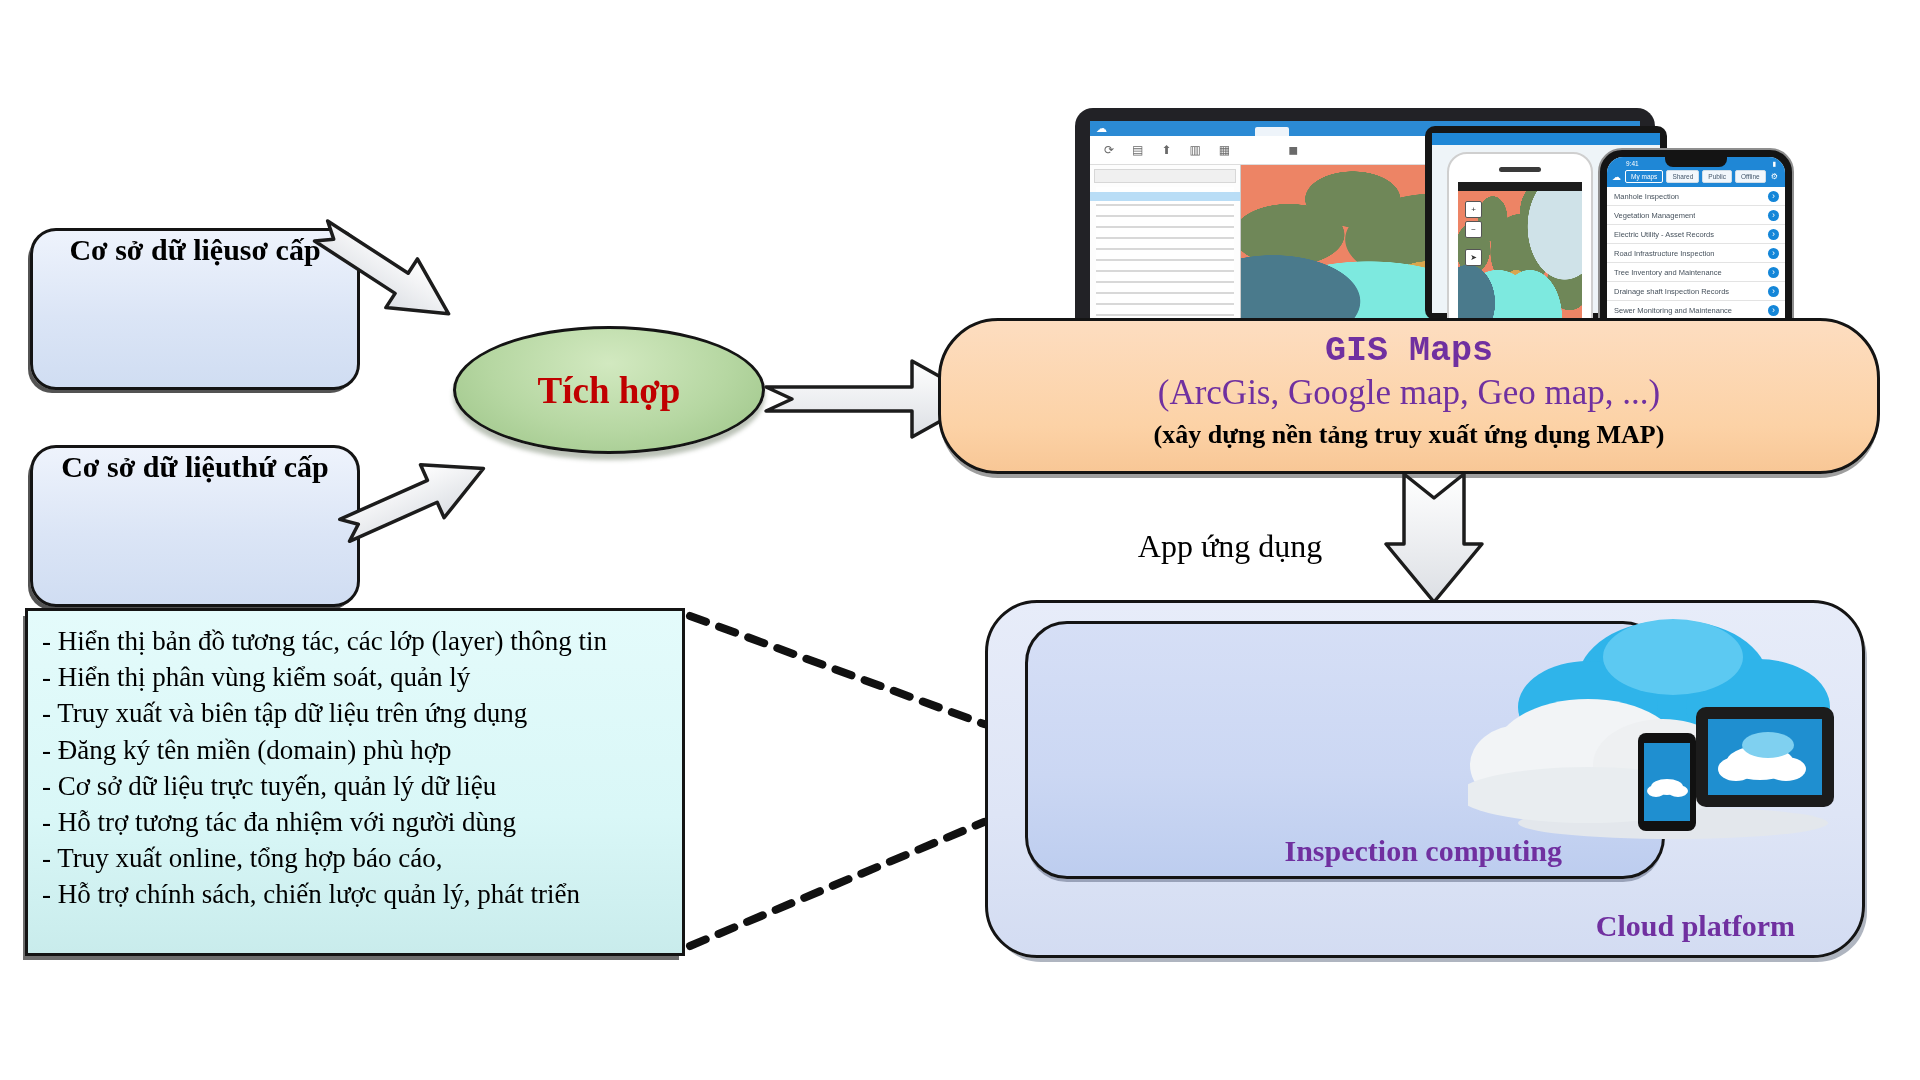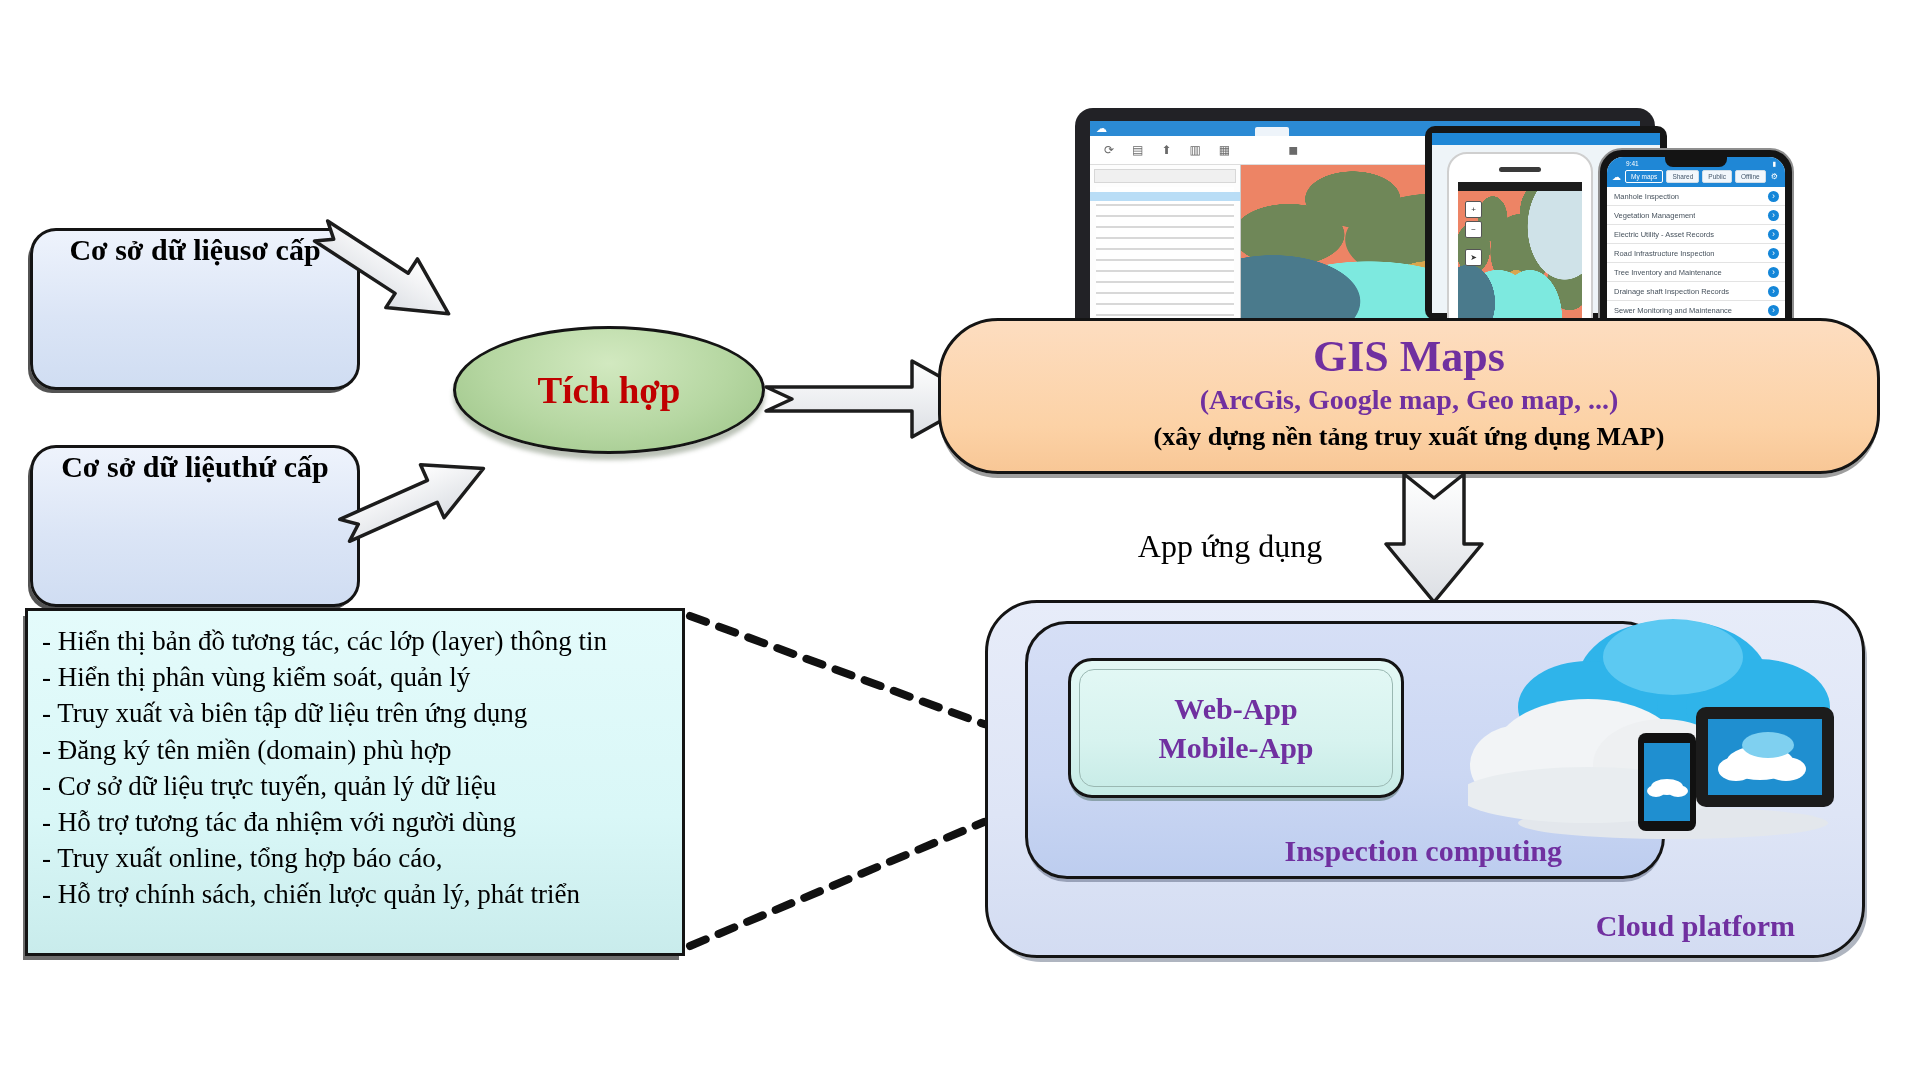--- a/index.html
+++ b/index.html
@@ -20,22 +20,22 @@
            box-shadow:0 6px 4px rgba(60,80,50,.35);
            display:flex;align-items:center;justify-content:center;}
   .ellipse span{font-weight:bold;font-size:37px;color:#c00000;}
 
   
   .gisbox{background:linear-gradient(180deg,#fede bc 0%,#fcd2a6 100%);
           background:linear-gradient(180deg,#fdddc0 0%,#fcd2a6 70%,#f8c796 100%);
           border:3.5px solid #141414;border-radius:60px;
           box-shadow:0 6px 0 -2px rgba(40,40,40,.45);
           text-align:center;padding-top:10px;z-index:2;}
-  .gis-title{font-weight:bold;font-size:44px;color:#7030a0;line-height:1.18;}
-  .gis-sub{font-weight:bold;font-size:28px;color:#7030a0;line-height:1.18;}
+  .gis-title{font-weight:bold;font-size:35px;color:#7030a0;line-height:1.18;font-family:Liberation Mono, monospace;}
+  .gis-sub{font-weight:normal;font-size:35px;color:#7030a0;line-height:1.18;}
   .gis-note{font-weight:bold;font-size:26px;color:#000;margin-top:6px;}
 
   
   .applabel{font-size:32px;color:#000;}
 
   
   .featbox{background:linear-gradient(180deg,#e4fbfb 0%,#d9f7f7 60%,#c9ecec 100%);
            border:3.5px solid #141414;
            box-shadow:-4px 6px 0 -2px rgba(60,60,60,.75);
            padding:12px 8px 10px 14px;font-size:27px;color:#000;line-height:1.34;}
@@ -262,26 +262,20 @@
     <div>- Truy xuất và biên tập dữ liệu trên ứng dụng</div>
     <div>- Đăng ký tên miền (domain) phù hợp</div>
     <div>- Cơ sở dữ liệu trực tuyến, quản lý dữ liệu</div>
     <div>- Hỗ trợ tương tác đa nhiệm với người dùng</div>
     <div>- Truy xuất online, tổng hợp báo cáo,</div>
     <div>- Hỗ trợ chính sách, chiến lược quản lý, phát triển</div>
   </div>
 
   <div class="abs cloudbox" style="left:985px;top:600px;width:880px;height:358px;">
     <div class="abs serverbox" style="left:37px;top:18px;width:640px;height:258px;">
-      <div class="abs webappbox" style="left:40px;top:34px;width:336px;height:140px;">
-        <div class="webapp-inner">
-          <span>Web-App</span>
-          <span>Mobile-App</span>
-        </div>
-      </div>
       <div class="abs purplelabel" style="right:100px;bottom:8px;">Inspection computing</div>
     </div>
     <div class="abs purplelabel" style="right:67px;bottom:12px;margin-left:48px;">Cloud platform</div>
 
     <svg class="abs cloudart" style="left:480px;top:-8px;" width="390" height="250" viewBox="0 0 390 250">
       <g>
         <ellipse cx="205" cy="228" rx="155" ry="16" fill="#e3e7ec"></ellipse>
       </g>
       <g>
         <ellipse cx="205" cy="85" rx="95" ry="60" fill="#2fb4ea"></ellipse>

